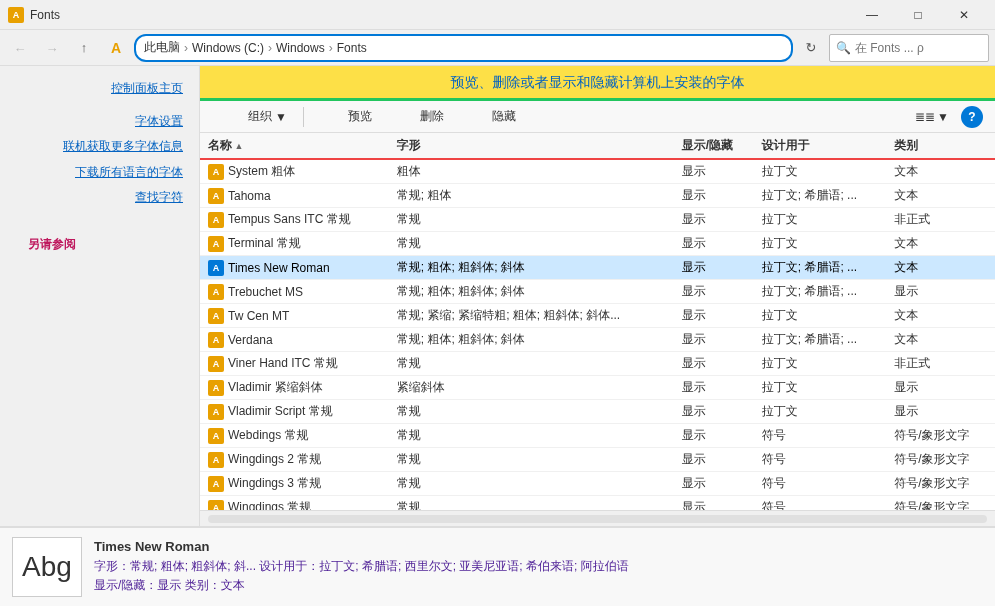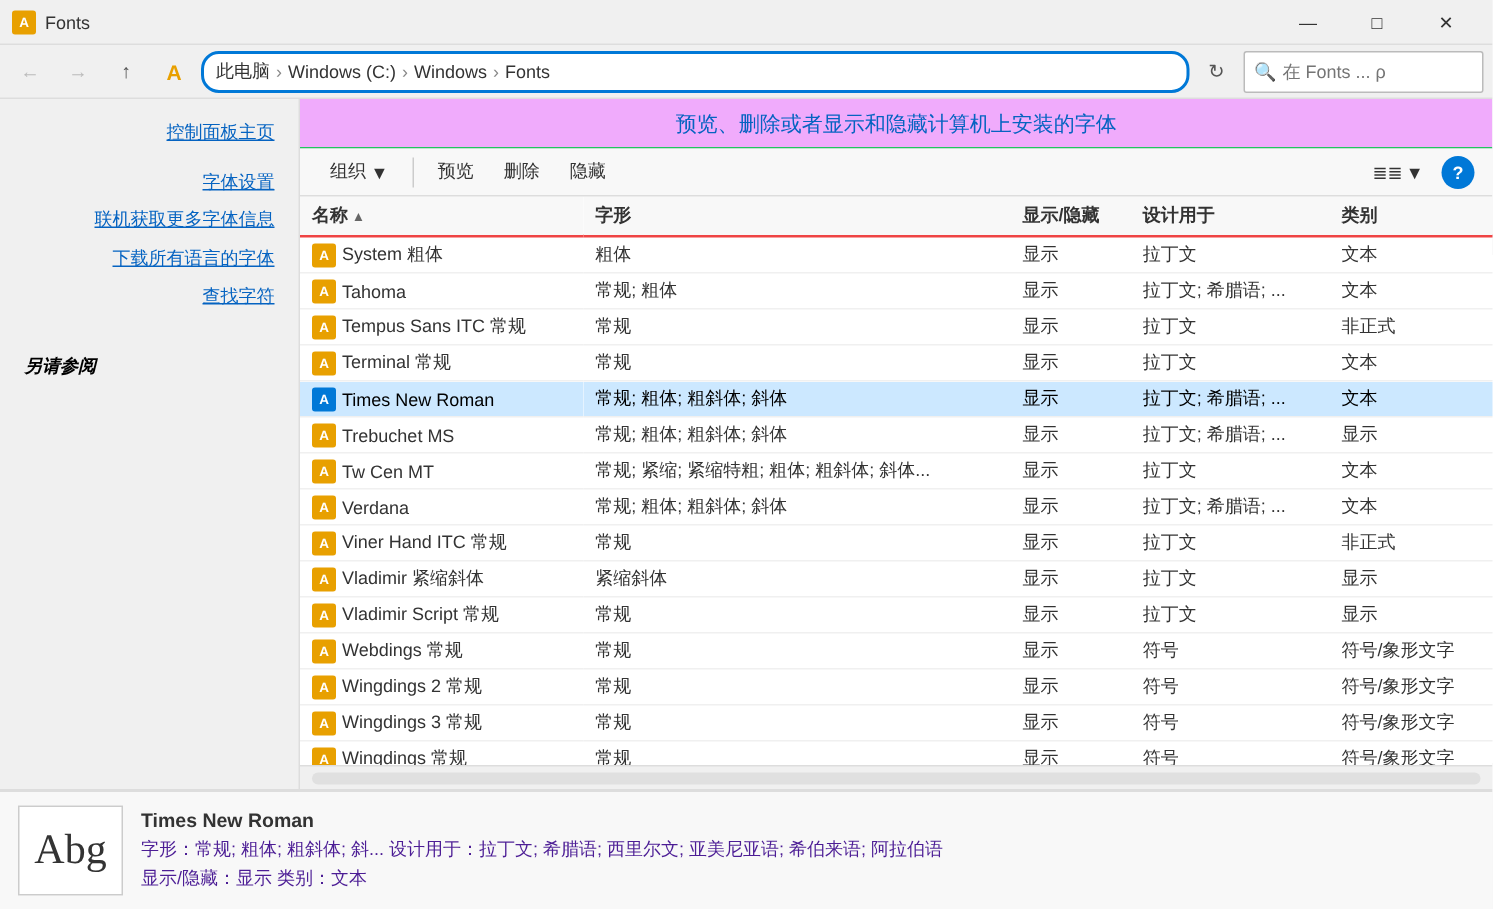--- a/index.html
+++ b/index.html
@@ -86,41 +86,40 @@
       display: block;
       padding: 3px 16px;
       color: #0563c1;
       text-decoration: underline;
       cursor: pointer;
       font-size: 12px;
       line-height: 1.6;
       text-align: right;
     }
     .sidebar-section-title {
-      padding: 10px 16px 2px;
-      color: #000000;
+      padding: 10px 28px 2px;
+      color: #be185d;
       font-size: 12px;
       font-weight: bold;
-      font-style: italic;
     }
 
     
     .content {
       flex: 1;
       display: flex;
       flex-direction: column;
       background: white;
       overflow: hidden;
     }
 
     
     .page-title-bar {
-      background: #f0abfc;
+      background: #fde047;
       padding: 8px 20px 6px;
-      border-bottom: 1px solid #22c55e;
+      border-bottom: 3px solid #22c55e;
     }
     .page-title {
       color: #0563c1;
       font-size: 14px;
       text-align: center;
       font-weight: normal;
     }
 
     
     .toolbar {
@@ -133,20 +132,21 @@
     }
     .toolbar-btn {
       display: flex;
       align-items: center;
       gap: 3px;
       padding: 3px 8px;
       cursor: pointer;
       border-radius: 2px;
       font-size: 12px;
       color: #333;
+      margin-left: 28px;
     }
     .toolbar-separator { width: 1px; height: 20px; background: #ccc; margin: 0 4px; }
     .toolbar-right { margin-left: auto; display: flex; align-items: center; gap: 6px; }
     .view-btn {
       display: flex; align-items: center; gap: 2px;
       padding: 3px 6px; cursor: pointer; border-radius: 2px;
       font-size: 12px; color: #333;
     }
     .help-btn {
       width: 22px; height: 22px;
@@ -236,21 +236,21 @@
     }
     .preview-sample {
       background: white;
       border: 1px solid #ccc;
       width: 70px;
       height: 60px;
       display: flex;
       align-items: center;
       justify-content: center;
       font-size: 28px;
-      font-family: Liberation Serif, serif;
+      font-family: Liberation Sans, sans-serif;
       color: #333;
       flex-shrink: 0;
     }
     .preview-info {
       flex: 1;
       font-size: 12px;
       color: #333;
     }
     .preview-font-name {
       font-weight: bold;

